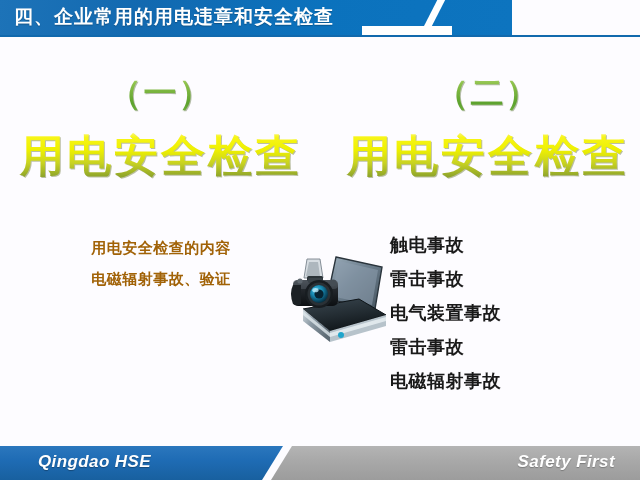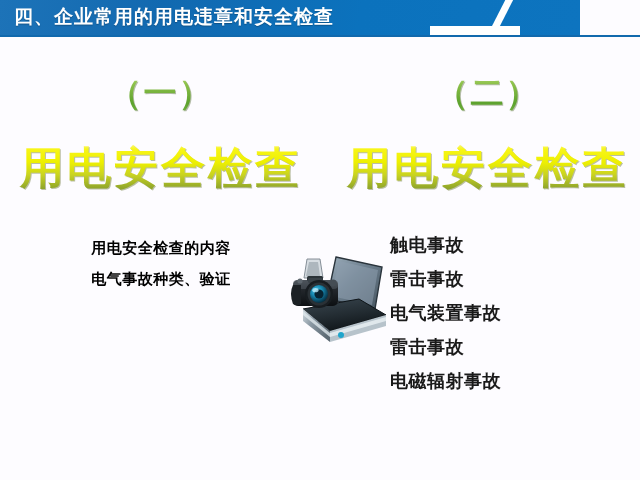--- a/index.html
+++ b/index.html
@@ -13,21 +13,21 @@
     height: 480px;
     overflow: hidden;
     background: #fdfcff;
     font-family: "Liberation Sans", "DejaVu Sans", sans-serif;
   }
 
   
   #header {
     position: absolute;
     left: 0; top: 0;
-    width: 580px;
+    width: 512px;
     height: 36px;
     background: linear-gradient(100deg, #1d73b8 0%, #1269b0 28%, #0b72bd 62%, #0d74bf 100%);
     overflow: hidden;
   }
   #header-slash {
     position: absolute;
     right: 78px;
     top: -16px;
     width: 7px;
     height: 74px;
@@ -88,21 +88,21 @@
     filter: drop-shadow(1px 1px 0.5px rgba(90,110,60,0.45));
   }
 
   .big-title {
     text-align: center;
     font-size: 44px;
     font-weight: bold;
     line-height: 58px;
     letter-spacing: 3px;
     height: 58px;
-    margin-top: 24px;
+    margin-top: 12px;
     white-space: nowrap;
     font-family: "Liberation Serif", "DejaVu Serif", serif;
     background: linear-gradient(180deg,
         #fbfbd0 0%,
         #f7f518 16%,
         #eef000 38%,
         #c9d321 60%,
         #93a82a 82%,
         #72902b 100%);
     -webkit-background-clip: text;
@@ -116,21 +116,21 @@
   #list-left {
     position: absolute;
     left: 46px;
     top: 232px;
     width: 230px;
     text-align: center;
   }
   #list-left .line {
     font-size: 15px;
     font-weight: bold;
-    color: #000000;
+    color: #a16207;
     line-height: 31px;
     white-space: nowrap;
     letter-spacing: 0.5px;
   }
 
   #list-right {
     position: absolute;
     left: 390px;
     top: 228px;
     width: 240px;
@@ -221,21 +221,21 @@
     <div class="big-title">用电安全检查</div>
   </div>
 
   <div class="col" id="col-right">
     <div class="num-label">（二）</div>
     <div class="big-title">用电安全检查</div>
   </div>
 
   <div id="list-left">
     <div class="line">用电安全检查的内容</div>
-    <div class="line">电气事故种类、验证</div>
+    <div class="line">电磁辐射事故、验证</div>
   </div>
 
   <div id="list-right">
     <div class="line">触电事故</div>
     <div class="line">雷击事故</div>
     <div class="line">电气装置事故</div>
     <div class="line">雷击事故</div>
     <div class="line">电磁辐射事故</div>
   </div>
 
@@ -301,14 +301,20 @@
       <circle cx="32" cy="47" r="14" fill="#181d21"></circle>
       <circle cx="32" cy="47" r="11.5" fill="#2a3136"></circle>
       <circle cx="32" cy="47" r="9" fill="url(#lensGrad)"></circle>
       <circle cx="32" cy="47" r="4.6" fill="#072433"></circle>
       <ellipse cx="28.4" cy="43.2" rx="3.1" ry="2.1" fill="#bfeefc" opacity="0.8"></ellipse>
 
       <circle cx="46" cy="36" r="3.4" fill="#454d54"></circle>
     </svg>
   </div>
 
+  <div id="footer">
+    <div id="footer-blue"></div>
+    <div id="footer-gray"></div>
+    <div id="footer-left-text">Qingdao HSE</div>
+    <div id="footer-right-text">Safety First</div>
+  </div>
 
 </div>
 
 </body></html>

